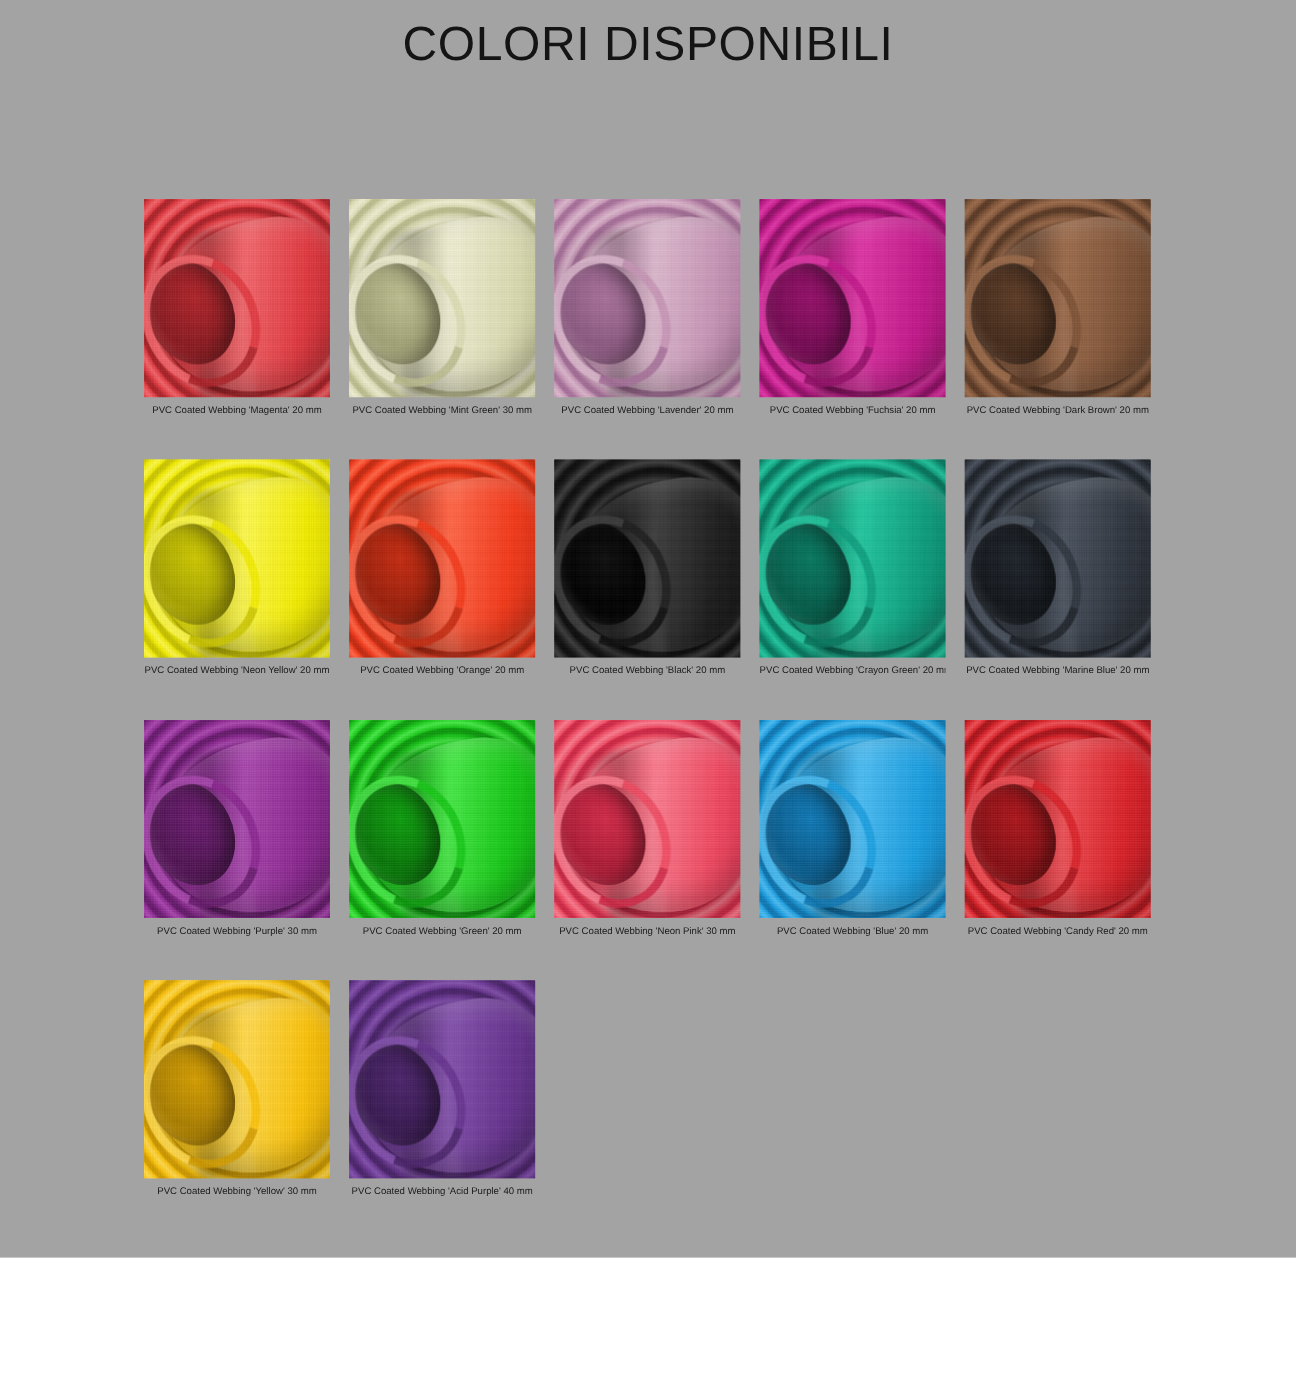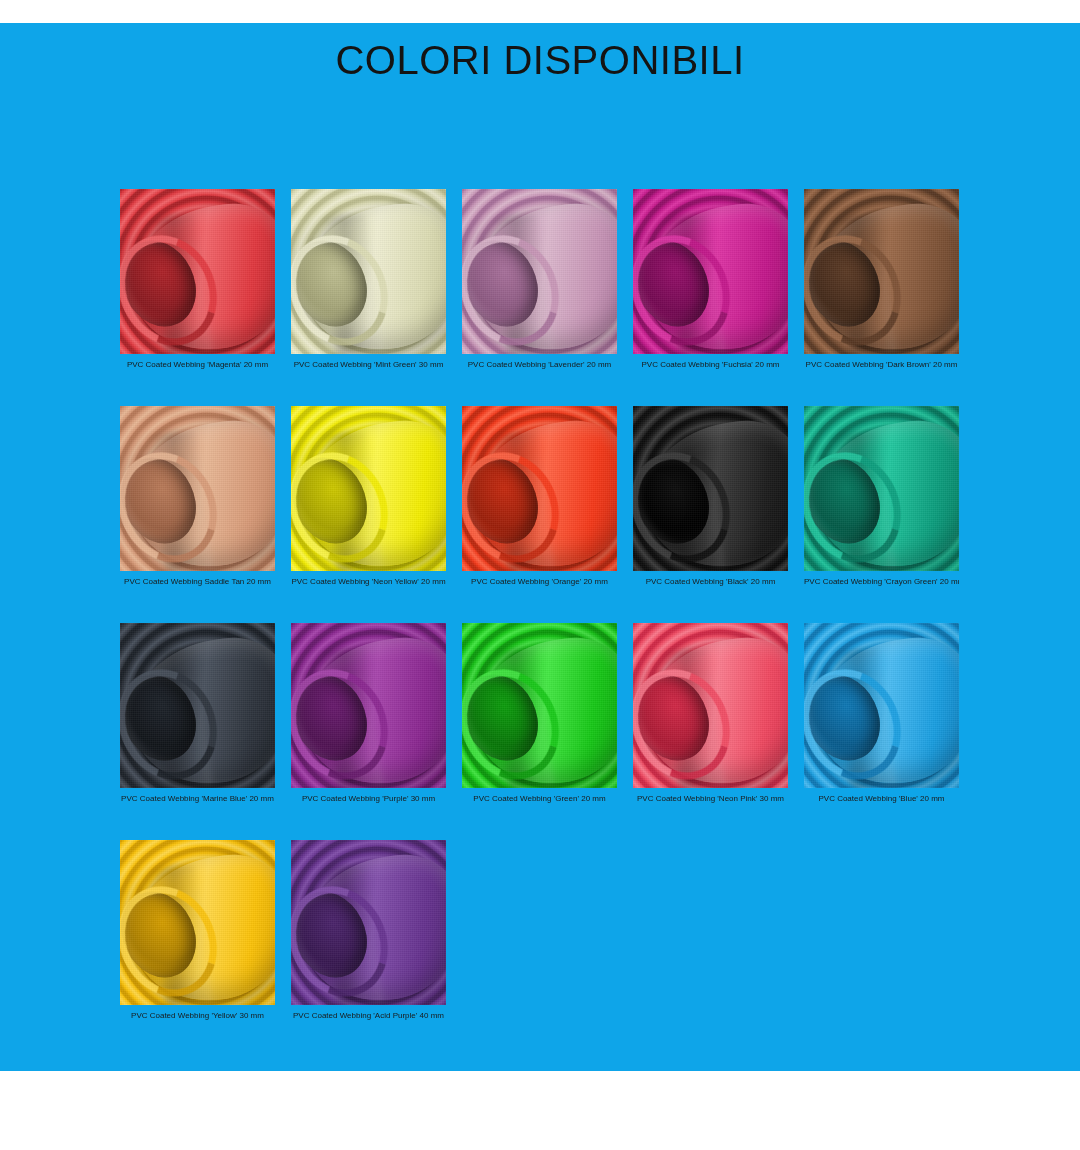--- a/index.html
+++ b/index.html
@@ -14,22 +14,21 @@
     font-family: "Liberation Sans", sans-serif;
     color: #111111;
     overflow: hidden;
     position: relative;
   }
 
   .page {
     width: 1080px;
     height: 1048px;
     position: relative;
-    background: #0ea5e9;
-    margin-top: 23px;
+    background: #a3a3a3;
   }
 
   
   .page-title {
     text-align: center;
     font-family: "Liberation Sans", sans-serif;
     font-size: 40px;
     font-weight: 400;
     letter-spacing: 0.5px;
     color: #141414;
@@ -273,33 +272,20 @@
           <div class="strap"></div>
           <div class="fold"></div>
           <div class="mouth"></div>
           <div class="rim"></div>
           <div class="weave"></div>
           <div class="soften"></div>
         </div>
         <div class="caption">PVC Coated Webbing 'Dark Brown' 20 mm</div>
       </div>
       <div class="swatch">
-        <div class="tile" style="--base: #d79a78; --light: #e8b896; --shade: #b87a59; --dark: #9c6245;">
-          <div class="coil"></div>
-          <div class="ambient"></div>
-          <div class="strap"></div>
-          <div class="fold"></div>
-          <div class="mouth"></div>
-          <div class="rim"></div>
-          <div class="weave"></div>
-          <div class="soften"></div>
-        </div>
-        <div class="caption">PVC Coated Webbing Saddle Tan 20 mm</div>
-      </div>
-      <div class="swatch">
         <div class="tile" style="--base: #f2ec00; --light: #fdf84d; --shade: #ccc700; --dark: #a8a400;">
           <div class="coil"></div>
           <div class="ambient"></div>
           <div class="strap"></div>
           <div class="fold"></div>
           <div class="mouth"></div>
           <div class="rim"></div>
           <div class="weave"></div>
           <div class="soften"></div>
         </div>
@@ -403,20 +389,33 @@
           <div class="strap"></div>
           <div class="fold"></div>
           <div class="mouth"></div>
           <div class="rim"></div>
           <div class="weave"></div>
           <div class="soften"></div>
         </div>
         <div class="caption">PVC Coated Webbing 'Blue' 20 mm</div>
       </div>
       <div class="swatch">
+        <div class="tile" style="--base: #d92128; --light: #ee4f55; --shade: #aa151b; --dark: #870f14;">
+          <div class="coil"></div>
+          <div class="ambient"></div>
+          <div class="strap"></div>
+          <div class="fold"></div>
+          <div class="mouth"></div>
+          <div class="rim"></div>
+          <div class="weave"></div>
+          <div class="soften"></div>
+        </div>
+        <div class="caption">PVC Coated Webbing 'Candy Red' 20 mm</div>
+      </div>
+      <div class="swatch">
         <div class="tile" style="--base: #fac20a; --light: #ffd94d; --shade: #d39d00; --dark: #ab7f00;">
           <div class="coil"></div>
           <div class="ambient"></div>
           <div class="strap"></div>
           <div class="fold"></div>
           <div class="mouth"></div>
           <div class="rim"></div>
           <div class="weave"></div>
           <div class="soften"></div>
         </div>

